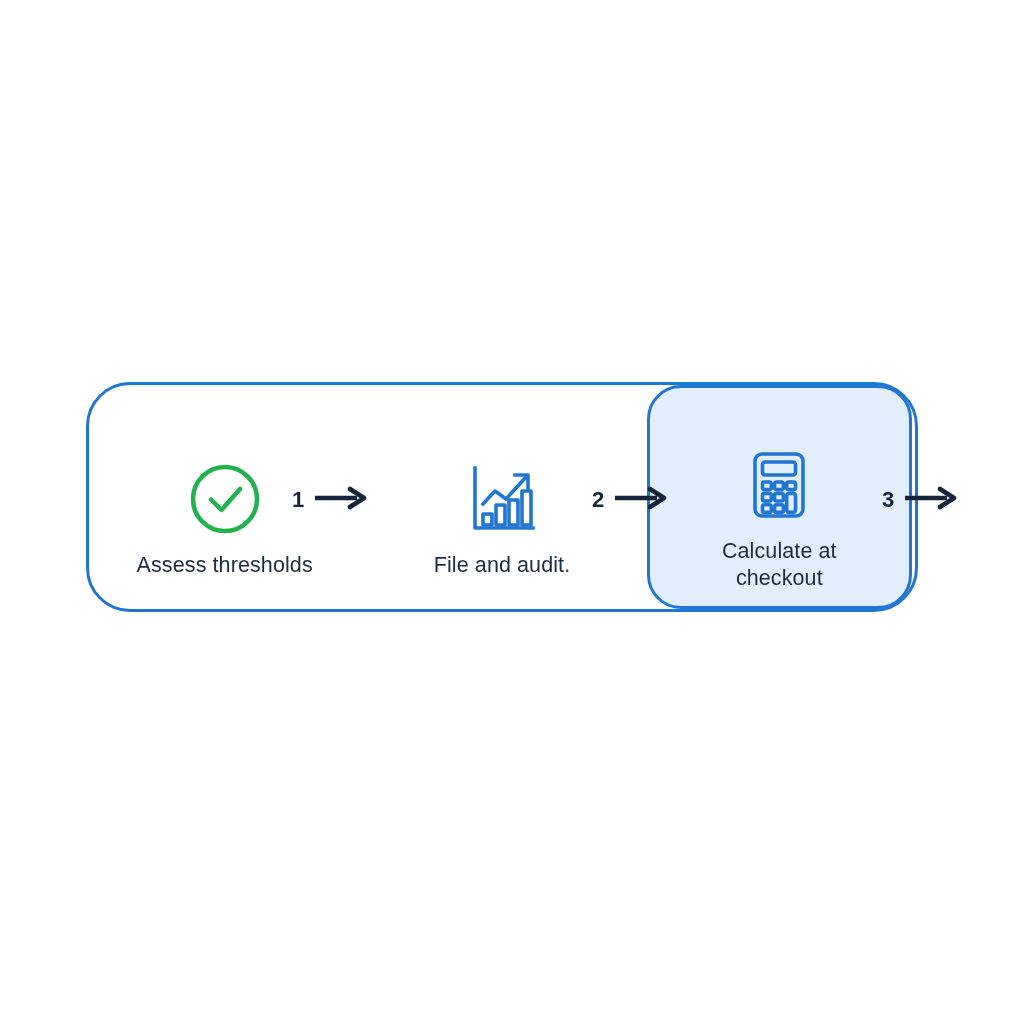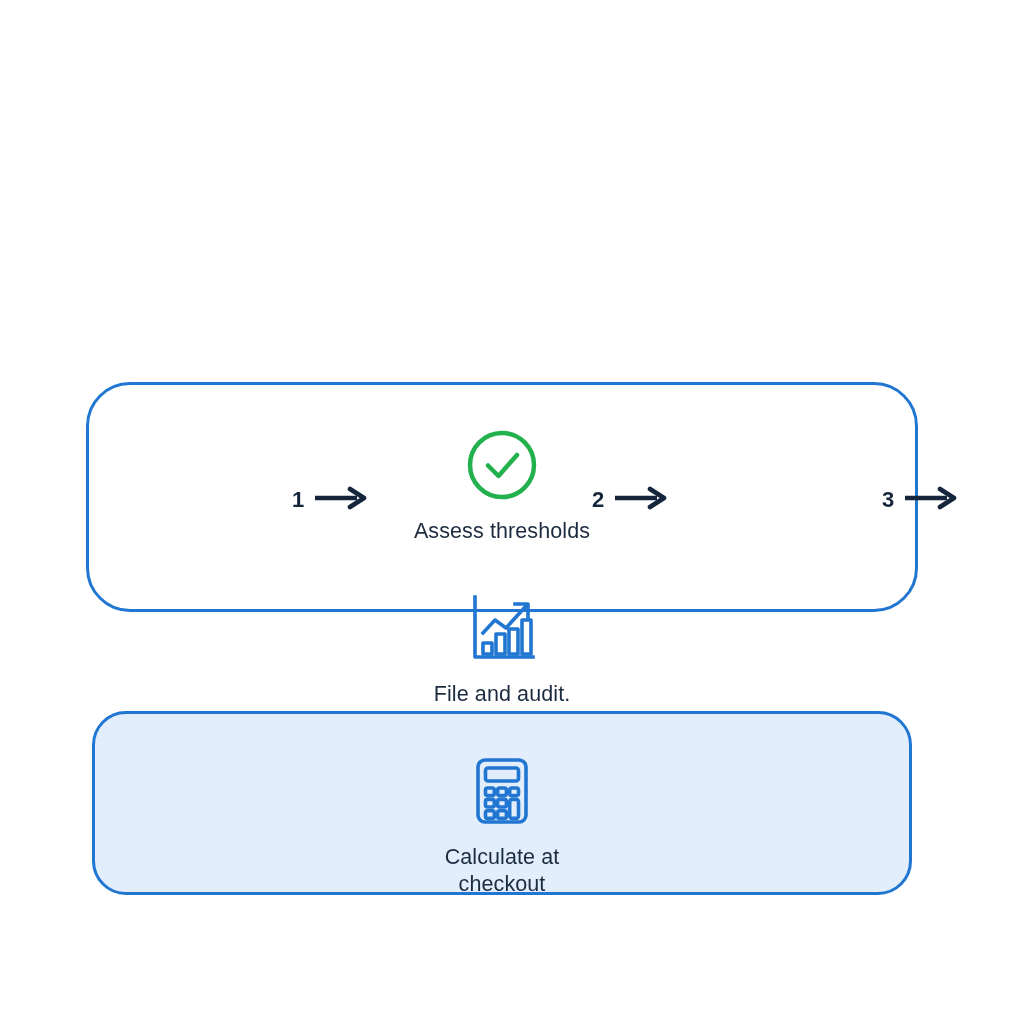--- a/index.html
+++ b/index.html
@@ -31,21 +31,20 @@
 
   
   #steps-row {
     position: absolute;
     left: 86px;
     top: 382px;
     width: 832px;
     height: 230px;
     display: flex;
     align-items: stretch;
-    flex-direction: column;
   }
 
   .step-cell {
     position: relative;
     flex: 1 1 0;
     display: flex;
     flex-direction: column;
     align-items: center;
     justify-content: center;
   }

